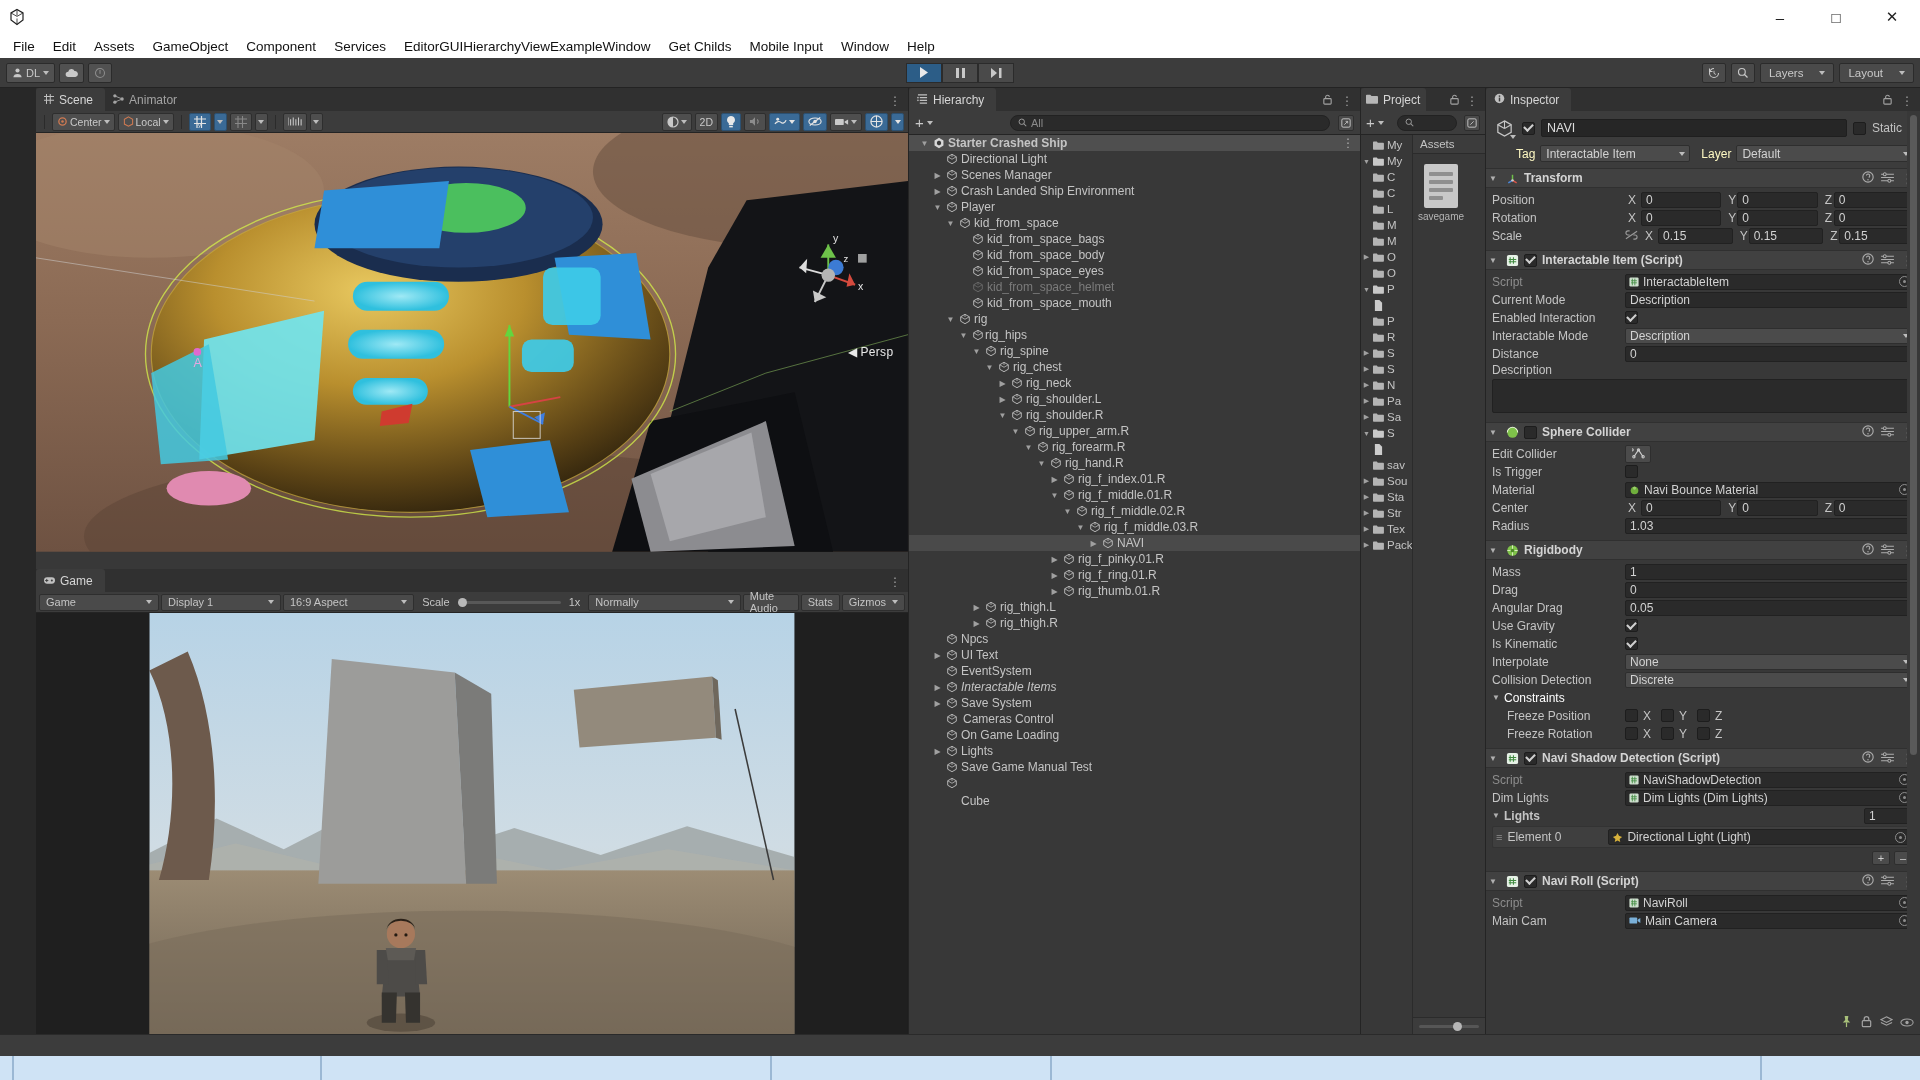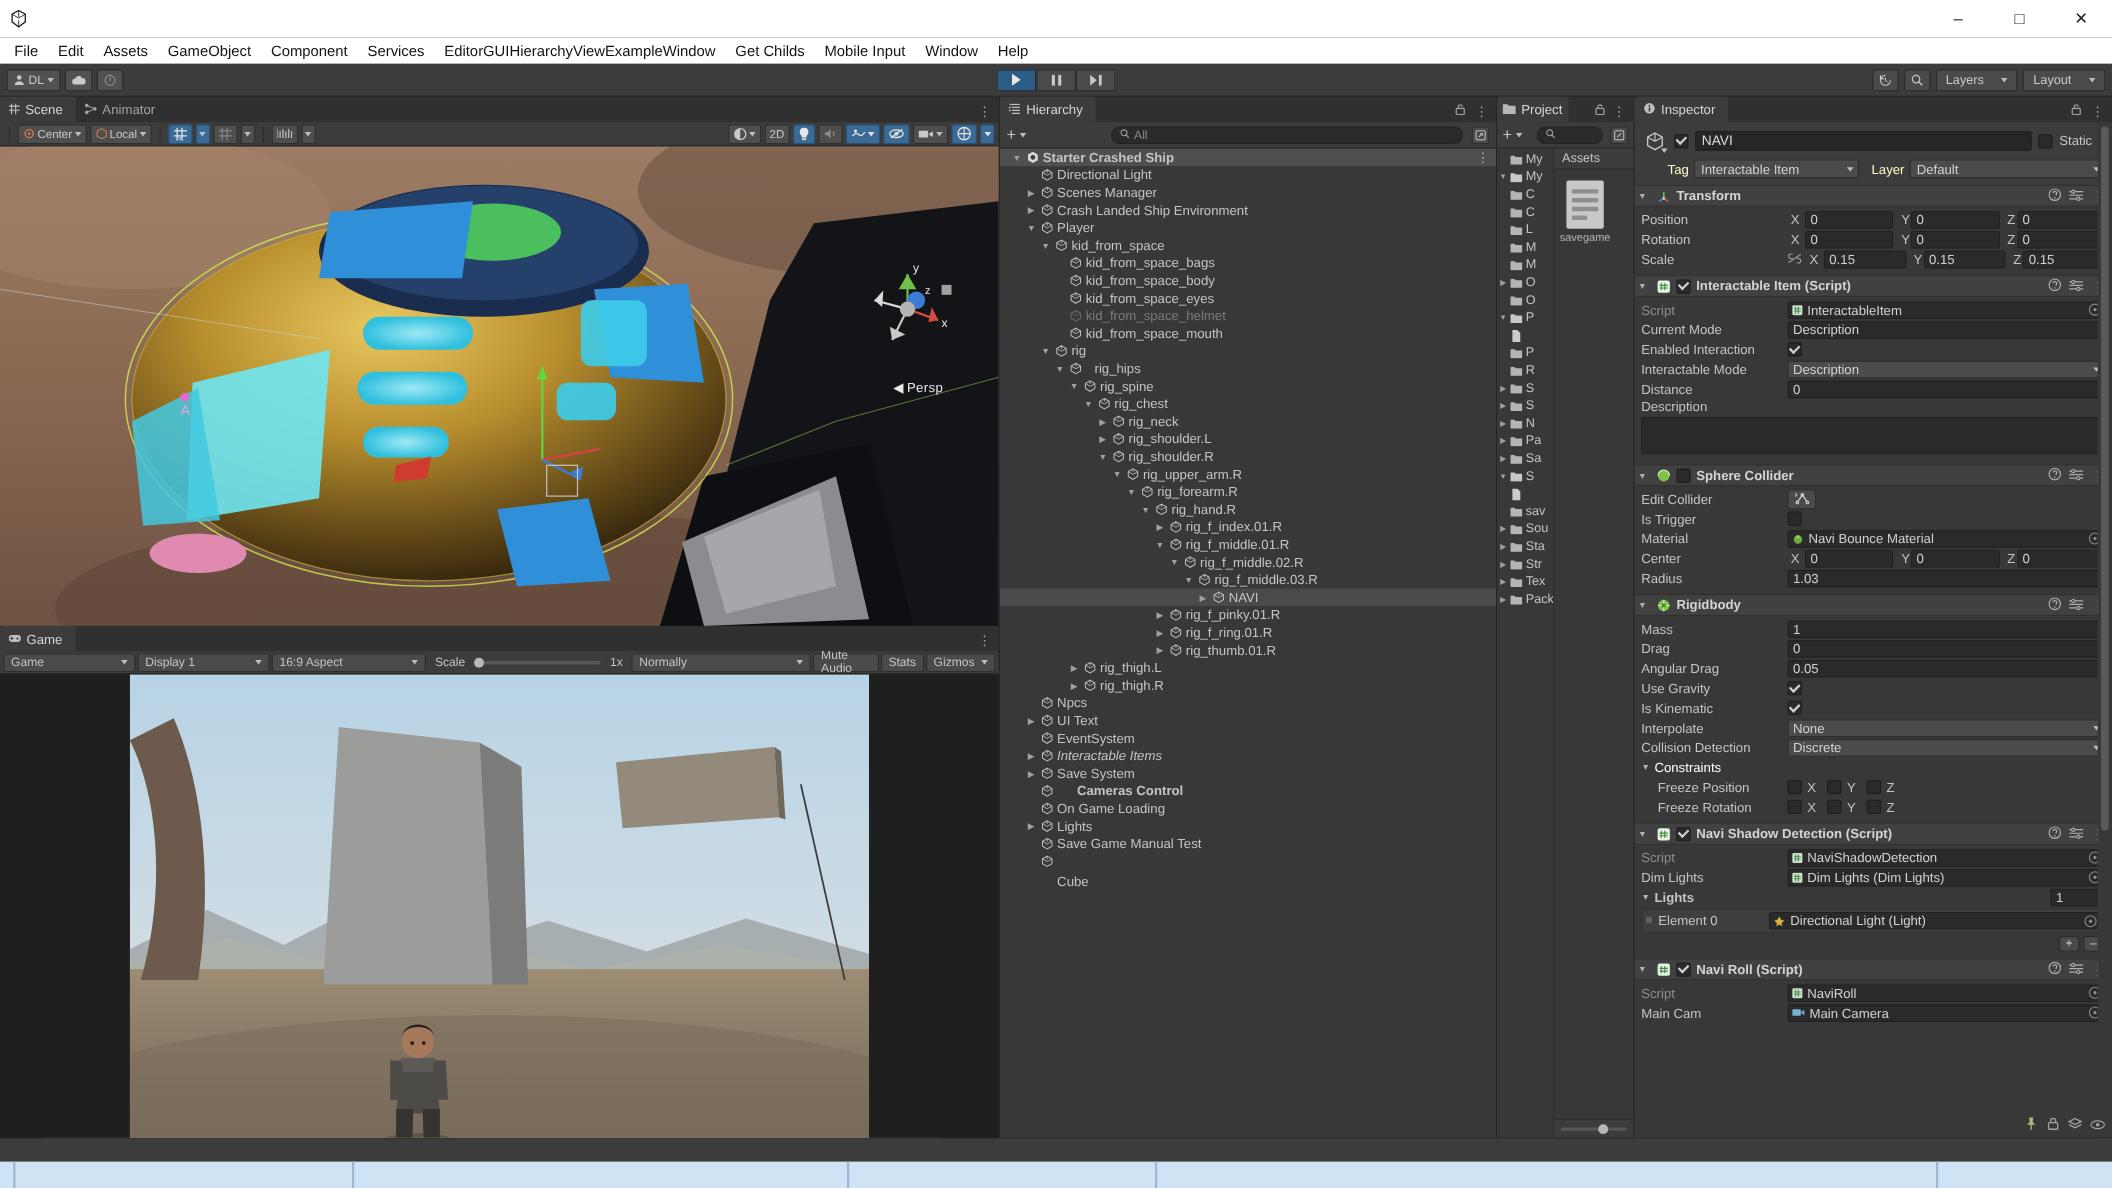--- a/index.html
+++ b/index.html
@@ -26,21 +26,21 @@
   .play-grp { position:absolute; left:50%; transform:translateX(-50%); display:flex; }
   .play-btn { width:36px; height:20px; background:#4a4a4a; border:1px solid #2b2b2b; display:flex; align-items:center; justify-content:center; }
   .play-btn.active { background:#2c5d87; }
   .play-btn svg { display:block; }
   .tb-right { margin-left:auto; display:flex; align-items:center; gap:5px; }
   .tb-drop { height:20px; padding:0 8px; background:#4a4a4a; border:1px solid #2b2b2b; border-radius:2px; display:flex; align-items:center;
              gap:16px; font-size:11.5px; color:#c9c9c9; }
 
   
   .main { flex:1; display:flex; background:#282828; min-height:0; }
-  .col { display:flex; flex-direction:column; min-width:0; }
+  .col { display:flex; flex-direction:column; min-width:0;padding-left:36px; }
   .panel { background:#383838; display:flex; flex-direction:column; min-height:0; }
 
   
   .tabrow { height:23px; background:#303030; display:flex; align-items:flex-end; position:relative; flex:0 0 23px;}
   .tab { height:23px; padding:0 12px 0 8px; display:flex; align-items:center; gap:5px; font-size:12px; color:#a3a3a3; background:transparent; }
   .tab.active { background:#3c3c3c; color:#d6d6d6; border-top-left-radius:3px; border-top-right-radius:3px;}
   .tabrow .right-icons { margin-left:auto; display:flex; align-items:center; gap:8px; padding:0 7px 3px 0; color:#a3a3a3; font-size:12px;}
 
   
   .scenebar { height:22px; background:#3c3c3c; display:flex; align-items:center; gap:3px; padding:0 4px; border-bottom:1px solid #242424; flex:0 0 22px;}
@@ -739,21 +739,21 @@
             <span style="margin-left: 2px;">rig</span>
           </div>
           <div class="hrow">
             <span class="tri" style="margin-left: 48px;">▼</span>
             <span class="go">
               <svg width="12" height="12" viewBox="0 0 14 14">
                 <path d="M7 1.5l5 2.9v5.2L7 12.5l-5-2.9V4.4z" fill="none" stroke="#bcbcbc" stroke-width="1.1"></path>
                 <path d="M7 1.5v3.2M2 4.4l5 2.9M12 4.4L7 7.3" stroke="#bcbcbc" stroke-width="0.95"></path>
               </svg>
             </span>
-            <span style="margin-left: 10px;">rig_hips</span>
+            <span style="margin-left: 0;">rig_hips</span>
           </div>
           <div class="hrow">
             <span class="tri" style="margin-left: 61px;">▼</span>
             <span class="go">
               <svg width="12" height="12" viewBox="0 0 14 14">
                 <path d="M7 1.5l5 2.9v5.2L7 12.5l-5-2.9V4.4z" fill="none" stroke="#bcbcbc" stroke-width="1.1"></path>
                 <path d="M7 1.5v3.2M2 4.4l5 2.9M12 4.4L7 7.3" stroke="#bcbcbc" stroke-width="0.95"></path>
               </svg>
             </span>
             <span style="margin-left: 2px;">rig_spine</span>
@@ -979,21 +979,21 @@
             <span style="margin-left: 2px;">Save System</span>
           </div>
           <div class="hrow">
             <span class="tri" style="margin-left: 22px;"></span>
             <span class="go">
               <svg width="12" height="12" viewBox="0 0 14 14">
                 <path d="M7 1.5l5 2.9v5.2L7 12.5l-5-2.9V4.4z" fill="none" stroke="#bcbcbc" stroke-width="1.1"></path>
                 <path d="M7 1.5v3.2M2 4.4l5 2.9M12 4.4L7 7.3" stroke="#bcbcbc" stroke-width="0.95"></path>
               </svg>
             </span>
-            <span style="margin-left: 20px; font-weight: bold;">Cameras Control</span>
+            <span style="margin-left: 4px;">Cameras Control</span>
           </div>
           <div class="hrow">
             <span class="tri" style="margin-left: 22px;"></span>
             <span class="go">
               <svg width="12" height="12" viewBox="0 0 14 14">
                 <path d="M7 1.5l5 2.9v5.2L7 12.5l-5-2.9V4.4z" fill="none" stroke="#bcbcbc" stroke-width="1.1"></path>
                 <path d="M7 1.5v3.2M2 4.4l5 2.9M12 4.4L7 7.3" stroke="#bcbcbc" stroke-width="0.95"></path>
               </svg>
             </span>
             <span style="margin-left: 2px;">On Game Loading</span>

